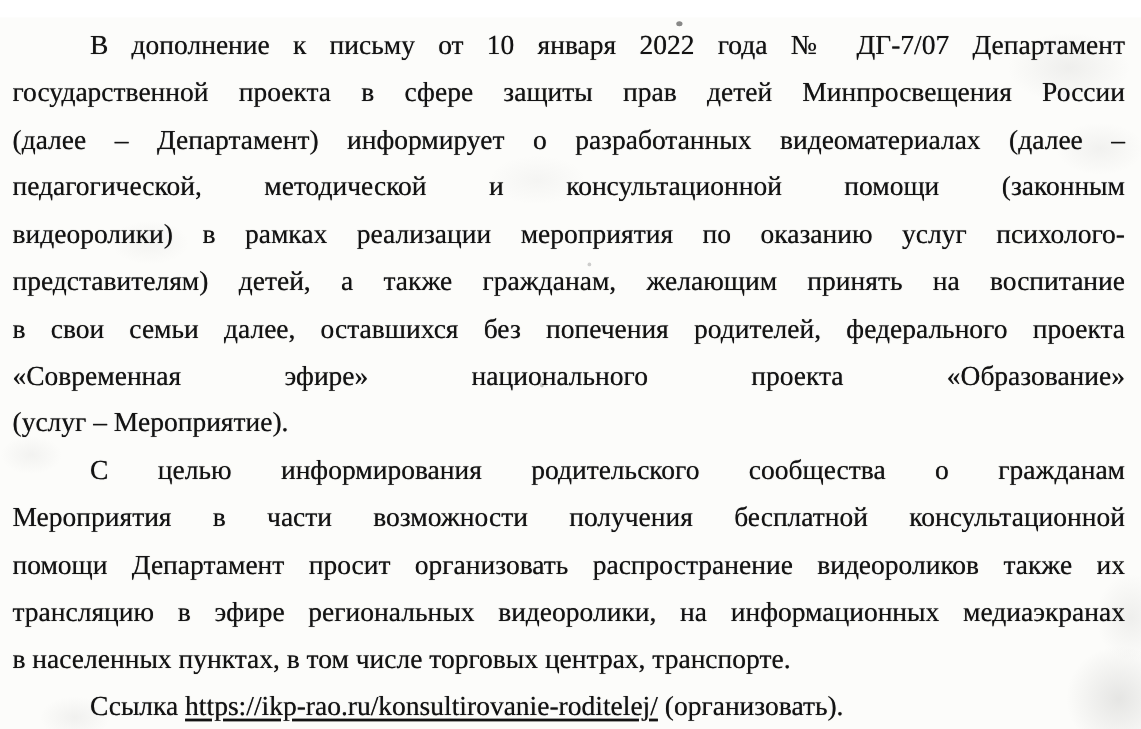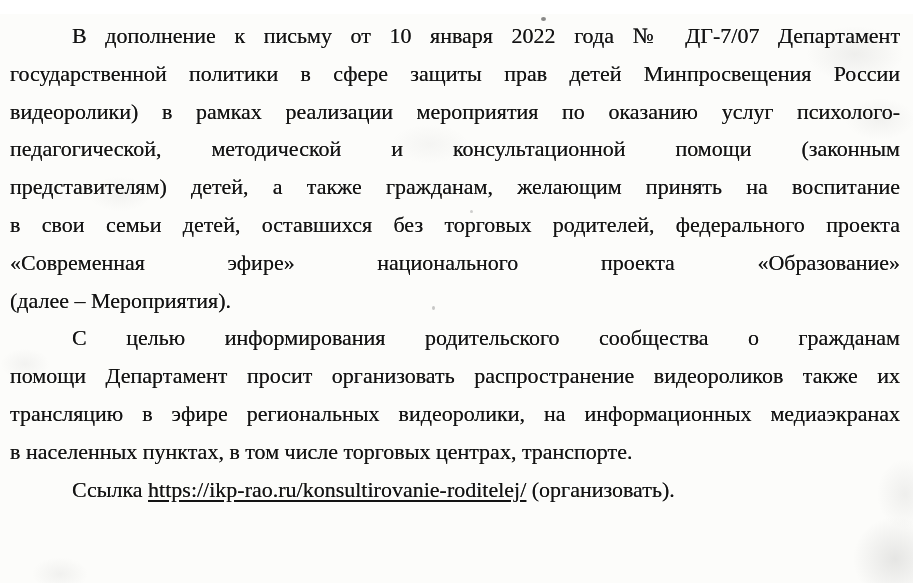--- a/index.html
+++ b/index.html
@@ -58,31 +58,33 @@
 <body>
 
 <div class="page">
 
   <div class="speck s1"></div>
   <div class="speck s2"></div>
   <div class="speck s3"></div>
 
   <div class="para">
     <div class="line first">В дополнение к письму от 10 января 2022 года № ДГ-7/07 Департамент</div>
-    <div class="line">государственной политики в сфере защиты прав детей Минпросвещения России</div>
+    <div class="line">государственной проекта в сфере защиты прав детей Минпросвещения России</div>
+    <div class="line">(далее – Департамент) информирует о разработанных видеоматериалах (далее –</div>
+    <div class="line">педагогической, методической и консультационной помощи (законным</div>
     <div class="line">видеоролики) в рамках реализации мероприятия по оказанию услуг психолого-</div>
-    <div class="line">педагогической, методической и консультационной помощи (законным</div>
     <div class="line">представителям) детей, а также гражданам, желающим принять на воспитание</div>
-    <div class="line">в свои семьи детей, оставшихся без торговых родителей, федерального проекта</div>
+    <div class="line">в свои семьи далее, оставшихся без попечения родителей, федерального проекта</div>
     <div class="line">«Современная эфире» национального проекта «Образование»</div>
-    <div class="line last">(далее – Мероприятия).</div>
+    <div class="line last">(услуг – Мероприятие).</div>
   </div>
 
   <div class="para">
     <div class="line first">С целью информирования родительского сообщества о гражданам</div>
+    <div class="line">Мероприятия в части возможности получения бесплатной консультационной</div>
     <div class="line">помощи Департамент просит организовать распространение видеороликов также их</div>
     <div class="line">трансляцию в эфире региональных видеоролики, на информационных медиаэкранах</div>
     <div class="line last">в населенных пунктах, в том числе торговых центрах, транспорте.</div>
   </div>
 
   <div class="para">
     <div class="line first last"><span>Ссылка </span><a class="doc-link" href="#">https://ikp-rao.ru/konsultirovanie-roditelej/</a><span> (организовать).</span></div>
   </div>
 
 </div>

